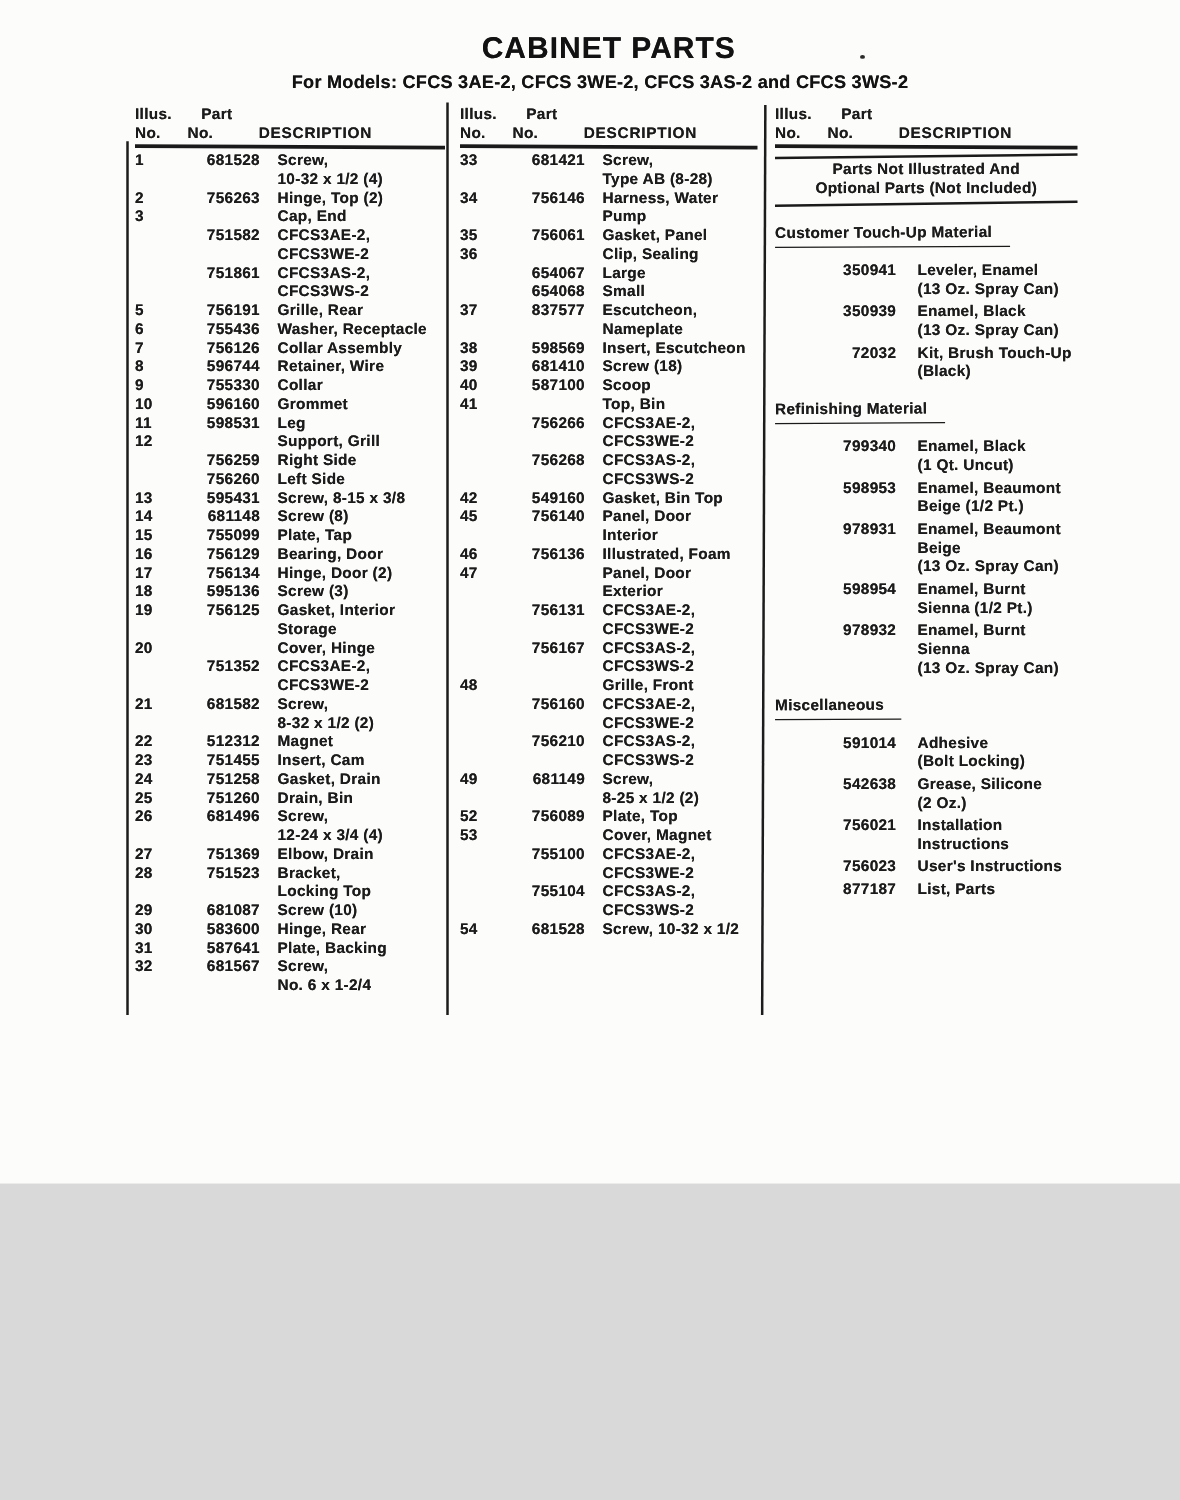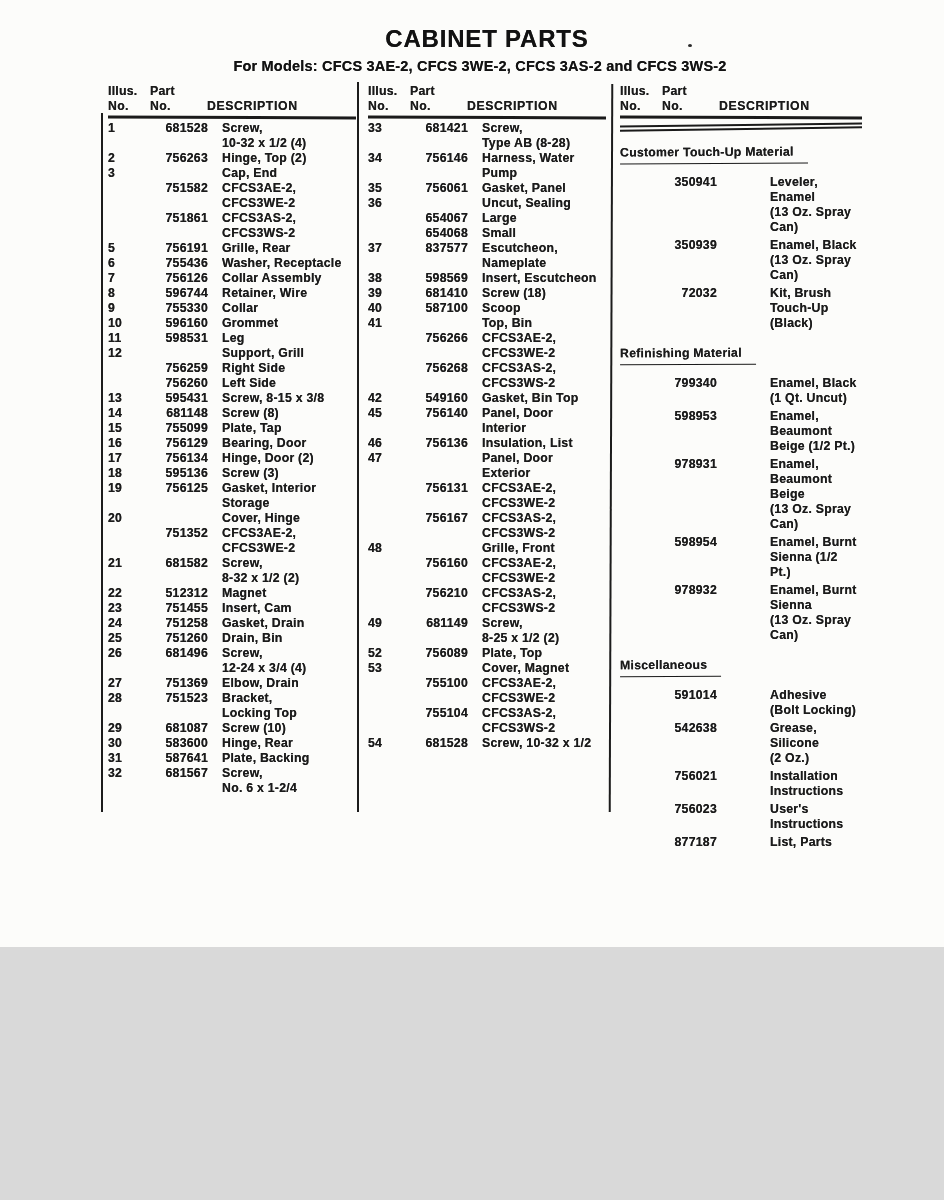--- a/index.html
+++ b/index.html
@@ -19,40 +19,40 @@
     position:absolute; top:58px; left:16px; right:0; text-align:center;
     font-size:14.5px; line-height:17px; letter-spacing:0.2px; color:#121212;
   }
   .ink-dot { position:absolute; left:688px; top:44px; width:4px; height:3px; background:#2a2a2a; border-radius:50%; }
 
   .col { position:absolute; top:84px; }
   .col1 { left:108px; width:248px; }
   .col2 { left:368px; width:238px; }
   .col3 { left:620px; width:242px; }
 
-  .hl1 { display:grid; grid-template-columns:42px 1fr; }
+  .hl1 { display:grid; grid-template-columns:42px 1fr;gap:11px; }
   .hl2 { display:grid; grid-template-columns:42px 55px 1fr; }
   .hl2 .hdesc { margin-left:2px; letter-spacing:0.6px; }
   .headrule { height:2.5px; background:#1a1a1a; margin-top:2px; margin-bottom:2px; transform:rotate(0.25deg); }
 
   .prow { display:grid; grid-template-columns:42px 58px 1fr; }
   .c-no {}
   .c-part { text-align:right; }
   .c-desc { padding-left:14px; }
 
   
   .boxnote { margin-top:5px; }
   .boxrule { height:2px; background:#1a1a1a; }
   .boxrule.top { transform:rotate(-0.7deg); }
   .boxrule.bot { transform:rotate(-0.8deg); margin-top:2px; }
   .boxlines { text-align:center; padding:2px 0 2px 0; }
   .c3sec { margin-top:15px; }
   .c3sec + .c3sec { margin-top:15px; }
   .c3title { display:inline-block; border-bottom:1.6px solid #1a1a1a; padding:0 14px 3px 0; margin-bottom:11px; transform:rotate(-0.3deg); }
-  .c3row { display:grid; grid-template-columns:97px 1fr; margin-bottom:3px;gap:36px; }
+  .c3row { display:grid; grid-template-columns:97px 1fr; margin-bottom:3px; }
   .c3-part { text-align:right; }
   .c3-desc { padding-left:17px; }
 
   .vline { position:absolute; width:2px; background:#1c1c1c; }
   .v-left { left:101px; top:113px; height:699px; width:1.6px; }
   .v-mid1 { left:357px; top:82px;  height:730px; }
   .v-mid2 { left:610px; top:84px;  height:728px; transform:rotate(0.2deg); }
 
   .order-note {
     position:absolute; top:1072px; left:166px; width:670px; text-align:center;
@@ -391,21 +391,21 @@
           <span class="c-no">35</span>
           <span class="c-part">756061</span>
           <span class="c-desc">
             <div>Gasket, Panel</div>
           </span>
         </div>
         <div class="prow">
           <span class="c-no">36</span>
           <span class="c-part"></span>
           <span class="c-desc">
-            <div>Uncut, Sealing</div>
+            <div>Clip, Sealing</div>
           </span>
         </div>
         <div class="prow">
           <span class="c-no"></span>
           <span class="c-part">654067</span>
           <span class="c-desc">
             <div>Large</div>
           </span>
         </div>
         <div class="prow">
@@ -479,21 +479,21 @@
           <span class="c-part">756140</span>
           <span class="c-desc">
             <div>Panel, Door</div>
             <div>Interior</div>
           </span>
         </div>
         <div class="prow">
           <span class="c-no">46</span>
           <span class="c-part">756136</span>
           <span class="c-desc">
-            <div>Insulation, List</div>
+            <div>Illustrated, Foam</div>
           </span>
         </div>
         <div class="prow">
           <span class="c-no">47</span>
           <span class="c-part"></span>
           <span class="c-desc">
             <div>Panel, Door</div>
             <div>Exterior</div>
           </span>
         </div>
@@ -593,20 +593,24 @@
       <div class="hl2">
         <span>No.</span>
         <span>No.</span>
         <span class="hdesc">DESCRIPTION</span>
       </div>
       <div class="headrule"></div>
     </div>
 
     <div class="boxnote">
       <div class="boxrule top"></div>
+      <div class="boxlines">
+        <div>Parts Not Illustrated And</div>
+        <div>Optional Parts (Not Included)</div>
+      </div>
       <div class="boxrule bot"></div>
     </div>
 
     <div>
         <div class="c3sec"><div class="c3title">Customer Touch-Up Material</div><div>
             <div class="c3row">
               <span class="c3-part">350941</span>
               <span class="c3-desc">
                 <div>Leveler, Enamel</div>
                 <div>(13 Oz. Spray Can)</div>

